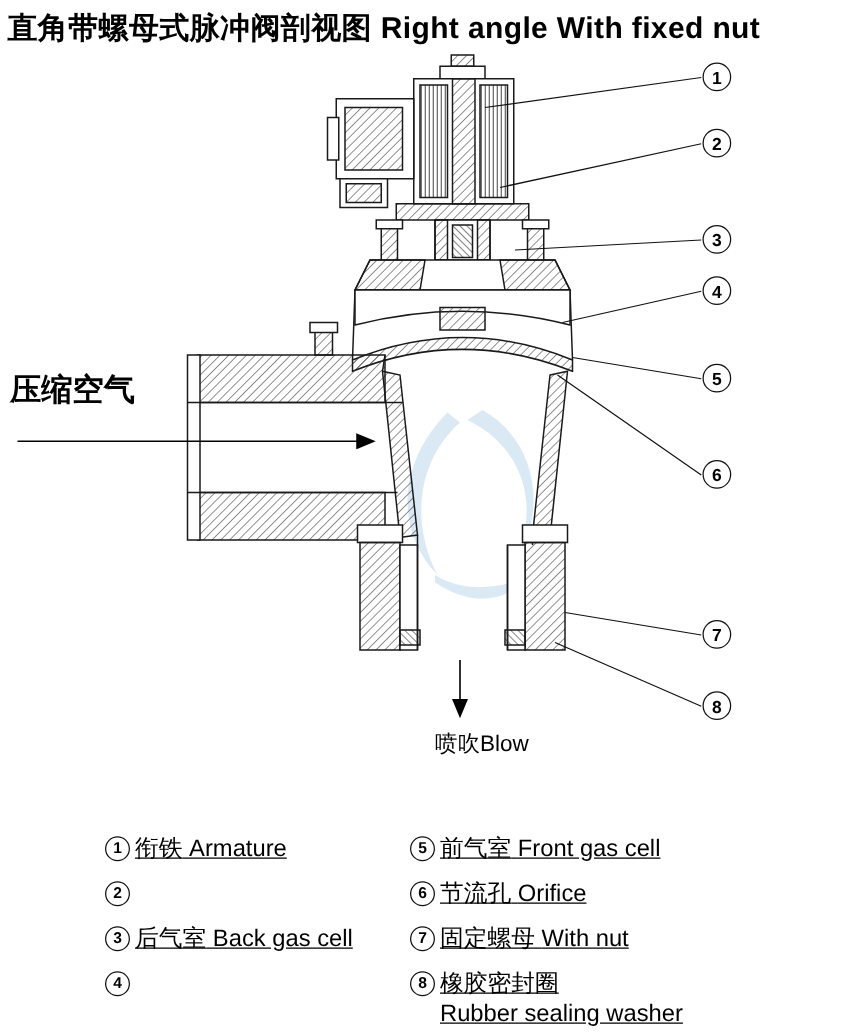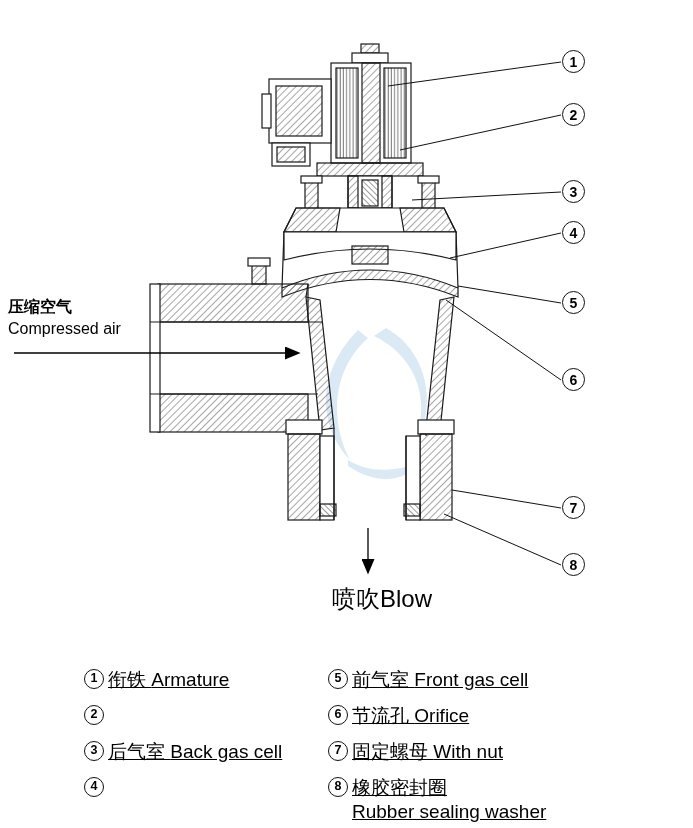--- a/index.html
+++ b/index.html
@@ -22,46 +22,47 @@
   .callout {
     position:absolute; width:23px; height:23px;
     border:1.6px solid #111; border-radius:50%;
     background:#fff; font-size:14px; font-weight:bold;
     display:flex; align-items:center; justify-content:center;
     z-index:3;
   }
 
   .label-air {
     position:absolute; left:8px; top:296px;
-    font-size:16px; line-height:1.35; z-index:2;
+    font-size:25px; line-height:1.35; z-index:2;
   }
   .label-air .zh { font-weight:bold; }
 
   .label-blow {
-    position:absolute; left:332px; top:583px;
-    font-size:24px; z-index:2; white-space:nowrap;
+    position:absolute; left:348px; top:583px;
+    font-size:18px; z-index:2; white-space:nowrap;
   }
 
   .legend-item {
     position:absolute; display:flex; align-items:flex-start;
     font-size:19px; line-height:1.25; z-index:2; white-space:nowrap;
   }
   .num-circle {
     flex:none; display:inline-flex; align-items:center; justify-content:center;
     width:20px; height:20px; margin-top:1px; margin-right:4px;
     border:1.5px solid #111; border-radius:50%;
     font-size:12.5px; font-weight:bold;
   }
   .legend-text { display:inline-block;text-decoration:underline; }
 </style>
 </head>
 <body>
 
 <div class="page">
 
+  <div class="title">直角带螺母式脉冲阀剖视图 Right angle With fixed nut</div>
 
   <svg class="svg-layer" width="693" height="828" viewBox="0 0 693 828">
     <defs>
       <pattern id="h45" patternUnits="userSpaceOnUse" width="5" height="5" patternTransform="rotate(45)">
         <line x1="0" y1="0" x2="0" y2="5" stroke="#3a3a3a" stroke-width="0.9"></line>
       </pattern>
       <pattern id="h135" patternUnits="userSpaceOnUse" width="4" height="4" patternTransform="rotate(-45)">
         <line x1="0" y1="0" x2="0" y2="4" stroke="#222" stroke-width="0.9"></line>
       </pattern>
       <pattern id="vlines" patternUnits="userSpaceOnUse" width="3.2" height="6">
@@ -175,21 +176,20 @@
   <div class="callout" style="left:562px; top:103px;">2</div>
   <div class="callout" style="left:562px; top:180px;">3</div>
   <div class="callout" style="left:562px; top:221px;">4</div>
   <div class="callout" style="left:562px; top:291px;">5</div>
   <div class="callout" style="left:562px; top:368px;">6</div>
   <div class="callout" style="left:562px; top:496px;">7</div>
   <div class="callout" style="left:562px; top:553px;">8</div>
 
   <div class="label-air">
     <div class="zh">压缩空气</div>
-    <div class="en">Compressed air</div>
   </div>
   <div class="label-blow">喷吹Blow</div>
 
   <div class="legend-item" style="left:84px; top:668px;">
     <span class="num-circle">1</span>
     <span class="legend-text"><span>衔铁</span> <span>Armature</span></span>
   </div>
   <div class="legend-item" style="left:84px; top:704px;">
     <span class="num-circle">2</span>
   </div>

